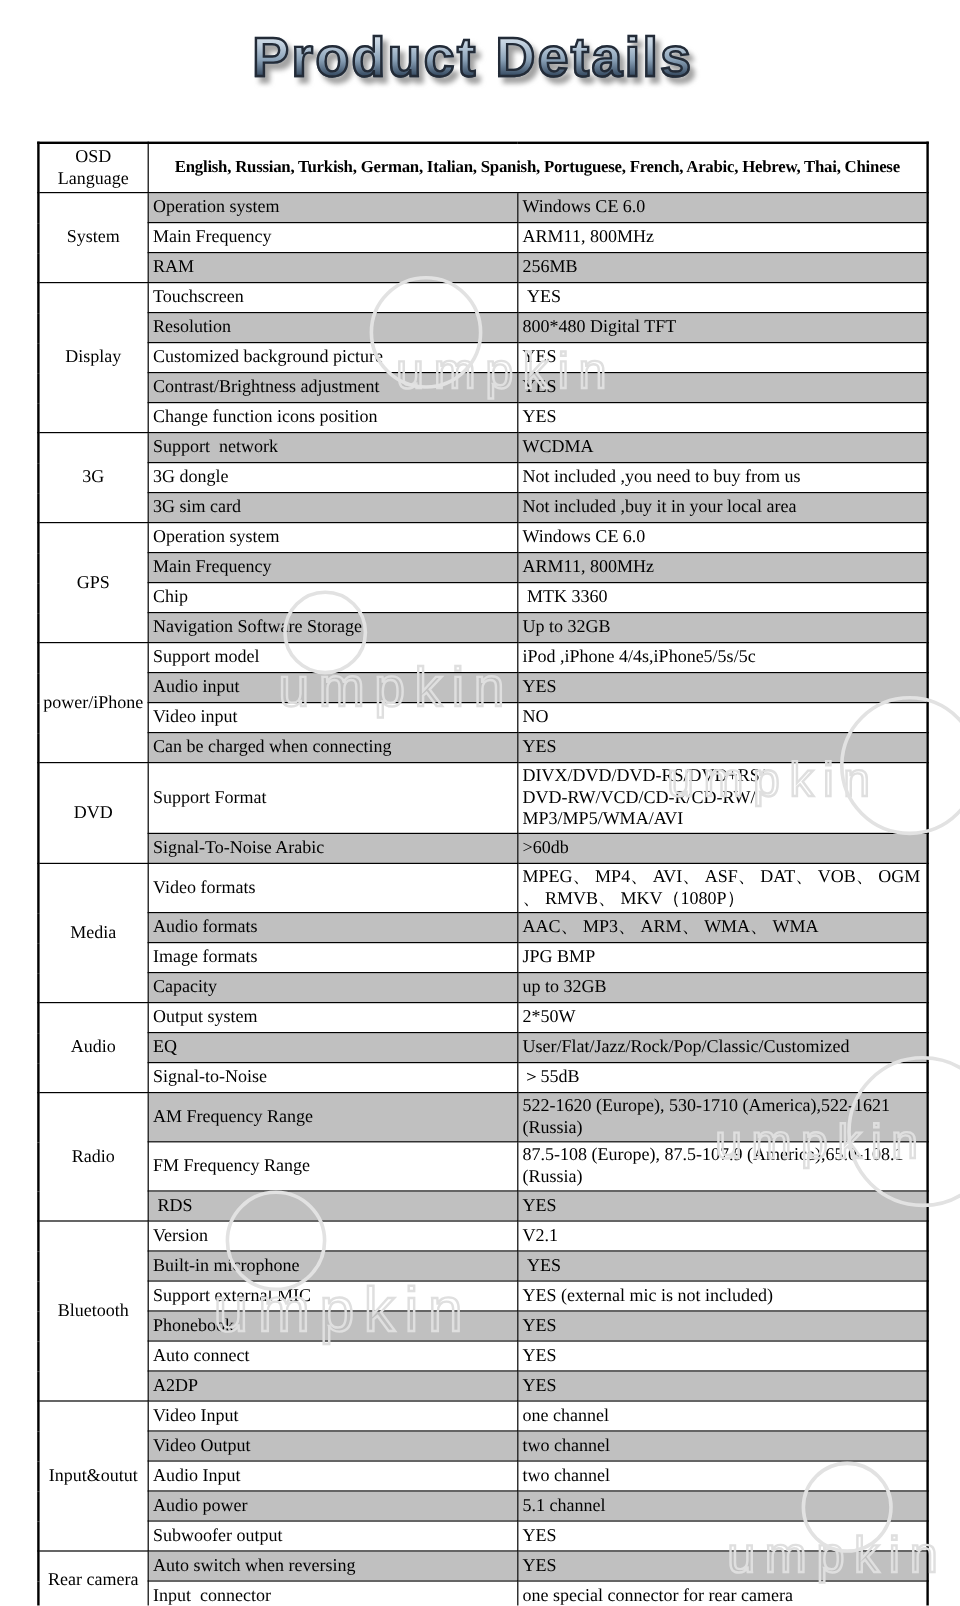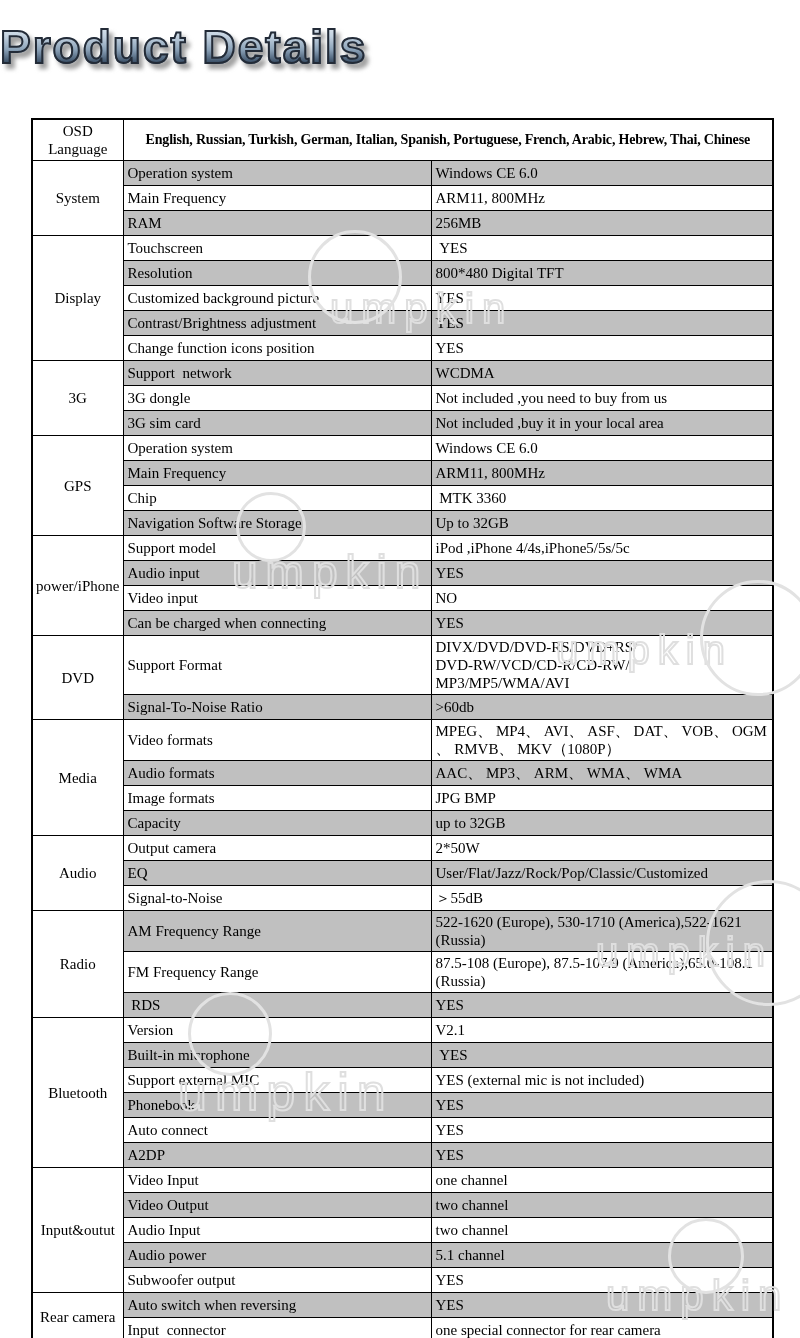--- a/index.html
+++ b/index.html
@@ -3,21 +3,21 @@
 <meta charset="utf-8">
 <style>
   html,body{margin:0;padding:0;}
   body{
     width:800px;height:1338px;position:relative;background:#ffffff;
     font-family:"Liberation Serif","DejaVu Serif",serif;color:#000;
     overflow:hidden;
   }
   
   .page-title{
-    position:absolute;top:20px;left:0;width:788px;text-align:left;
+    position:absolute;top:20px;left:0;width:788px;text-align:center;
     font-family:"Liberation Sans","DejaVu Sans",sans-serif;
     font-weight:bold;font-size:46px;letter-spacing:2px;
     background:linear-gradient(180deg,#eef3f8 0%,#c3d2e0 30%,#8ba2b8 55%,#3c5168 78%,#1d2a38 100%);
     -webkit-background-clip:text;background-clip:text;color:transparent;
     -webkit-text-stroke:2px #232b37;
     filter:drop-shadow(4px 5px 2px rgba(130,130,130,0.75));
   }
   
   table.spec{
     position:absolute;left:31px;top:118px;width:741px;z-index:1;
@@ -160,21 +160,21 @@
         <td class="val">YES</td>
       </tr>
       <tr>
         <td class="cat" rowspan="2">DVD</td>
         <td class="lbl">Support Format</td>
         <td class="val">DIVX/DVD/DVD-RS/DVD+RS/
 DVD-RW/VCD/CD-R/CD-RW/
 MP3/MP5/WMA/AVI</td>
       </tr>
       <tr class="shaded">
-        <td class="lbl">Signal-To-Noise Ratio</td>
+        <td class="lbl">Signal-To-Noise Arabic</td>
         <td class="val">&gt;60db</td>
       </tr>
       <tr>
         <td class="cat" rowspan="4">Media</td>
         <td class="lbl">Video formats</td>
         <td class="val">MPEG、 MP4、 AVI、 ASF、 DAT、 VOB、 OGM
 、 RMVB、 MKV（1080P）</td>
       </tr>
       <tr class="shaded">
         <td class="lbl">Audio formats</td>
@@ -183,21 +183,21 @@
       <tr>
         <td class="lbl">Image formats</td>
         <td class="val">JPG BMP</td>
       </tr>
       <tr class="shaded">
         <td class="lbl">Capacity</td>
         <td class="val">up to 32GB</td>
       </tr>
       <tr>
         <td class="cat" rowspan="3">Audio</td>
-        <td class="lbl">Output camera</td>
+        <td class="lbl">Output system</td>
         <td class="val">2*50W</td>
       </tr>
       <tr class="shaded">
         <td class="lbl">EQ</td>
         <td class="val">User/Flat/Jazz/Rock/Pop/Classic/Customized</td>
       </tr>
       <tr>
         <td class="lbl">Signal-to-Noise</td>
         <td class="val">＞55dB</td>
       </tr>

